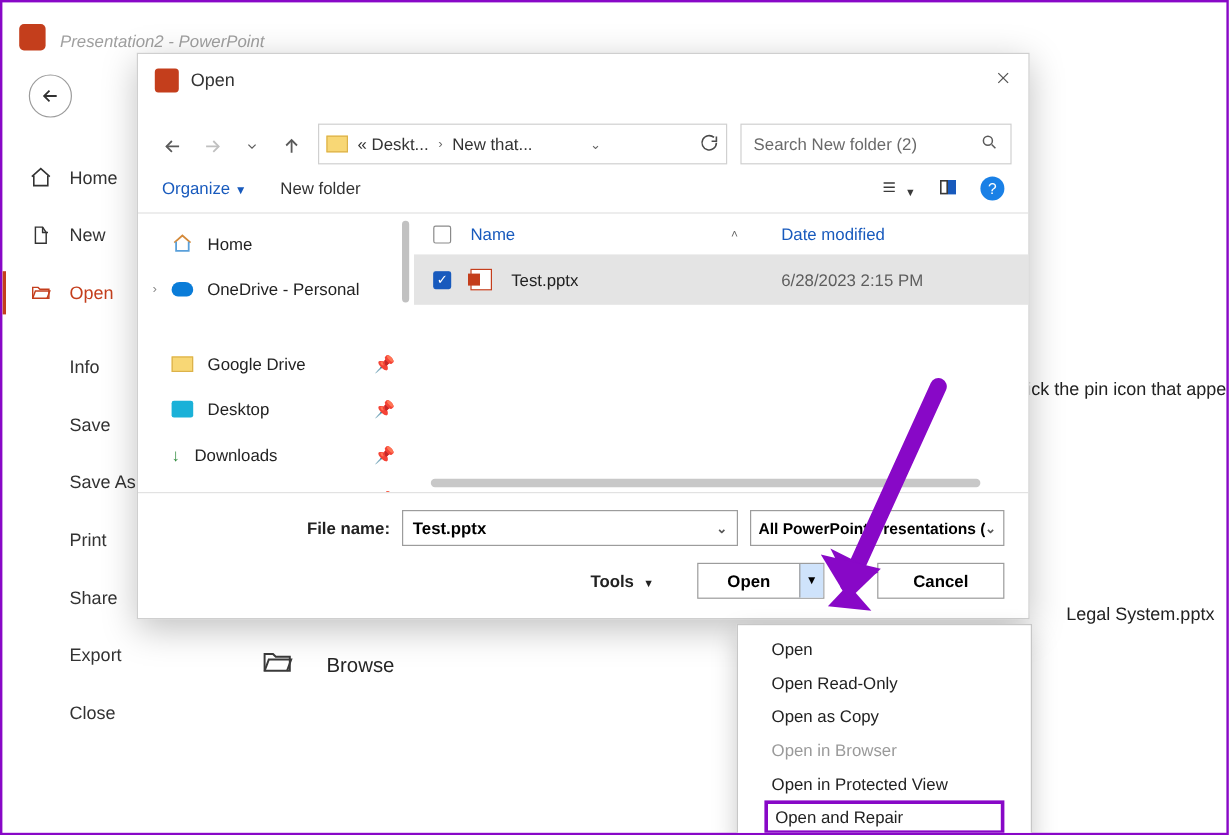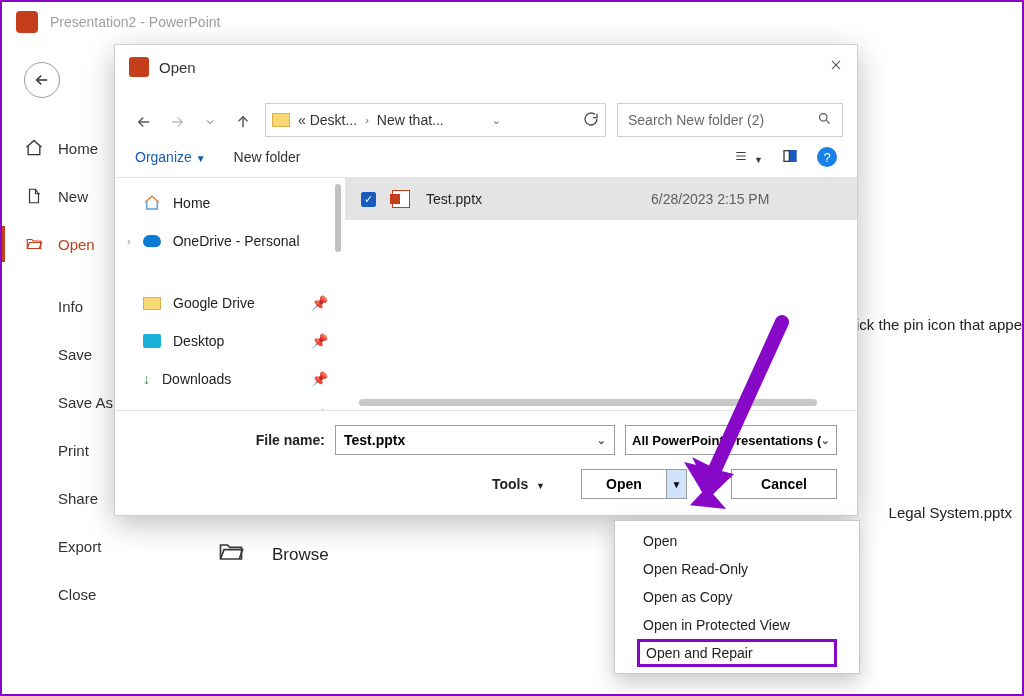--- a/index.html
+++ b/index.html
@@ -1,20 +1,20 @@
 <!DOCTYPE html>
 <html><head>
 <meta charset="utf-8">
 <style>
   * { margin:0; padding:0; box-sizing:border-box; font-family:"Segoe UI",Arial,sans-serif; }
   body { width:1024px; height:696px; overflow:hidden; background:#fff; border:2px solid #8808c7; position:relative; }
 
   
   .pp-bg { position:absolute; inset:0; }
-  .pp-titlebar { height:40px; display:flex; align-items:center; padding:0 10px; }
+  .pp-titlebar { height:40px; display:flex; align-items:flex-end; padding:0 10px;font-style:italic; }
   .pp-logo { width:22px; height:22px; border-radius:4px; background:#c43e1c; margin-right:12px; margin-left:4px; }
   .pp-title { color:#a0a0a0; font-size:14px; }
   .backstage { display:flex; height:calc(100% - 40px); }
   .bs-nav { width:170px; padding:20px 0 0 22px; }
   .bs-back { width:36px; height:36px; border:1px solid #9c9c9c; border-radius:50%; display:flex; align-items:center; justify-content:center; margin-bottom:26px; color:#313131; }
   .bs-item { display:flex; align-items:center; gap:14px; height:48px; font-size:15px; color:#333; position:relative; }
   .bs-item.active { color:#c43e1c; }
   .bs-item.active::before { content:""; position:absolute; left:-22px; top:6px; bottom:6px; width:3px; background:#c43e1c; }
   .bs-sep { height:14px; }
   .bs-ico { width:20px; height:20px; display:flex; align-items:center; justify-content:center; }
@@ -280,20 +280,26 @@
       </div>
       <div class="np-item">
 
         <span>Articles</span>
         <span style="margin-left:auto;color:#7a7a7a">📌</span>
       </div>
       <div class="np-scroll"></div>
     </div>
 
     <div class="filepane">
+      <div class="fp-head">
+        <span class="chk"></span>
+        <span class="col-name">Name</span>
+        <span style="color:#666;font-size:10px;margin-right:20px">˄</span>
+        <span class="col-date">Date modified</span>
+      </div>
       <div class="fp-row sel">
         <span class="chk on">✓</span>
         <span class="ppt-ico"></span>
         <span class="fname">Test.pptx</span>
         <span class="fdate">6/28/2023 2:15 PM</span>
       </div>
       <div class="fp-hscroll"></div>
     </div>
   </div>
 
@@ -317,20 +323,21 @@
       </div>
       <div class="btn cancel">Cancel</div>
     </div>
   </div>
 </div>
 
 <div class="menu">
   <div class="menu-item">Open</div>
   <div class="menu-item">Open Read-Only</div>
   <div class="menu-item">Open as Copy</div>
+  <div class="menu-item disabled">Open in Browser</div>
   <div class="menu-item">Open in Protected View</div>
   <div class="menu-item hl">Open and Repair</div>
 </div>
 
 <svg class="arrow-svg" viewBox="0 0 150 220">
   <path d="M120 10 L45 175" stroke="#8808c7" stroke-width="14" stroke-linecap="round"></path>
   <path d="M45 175 L30 145 L70 165 Z" fill="#8808c7"></path>
   <path d="M45 175 L25 190 L60 200 Z" fill="#8808c7" transform="rotate(-10 45 175)"></path>
   <polygon points="45,188 22,150 72,162" fill="#8808c7"></polygon>
 </svg>

